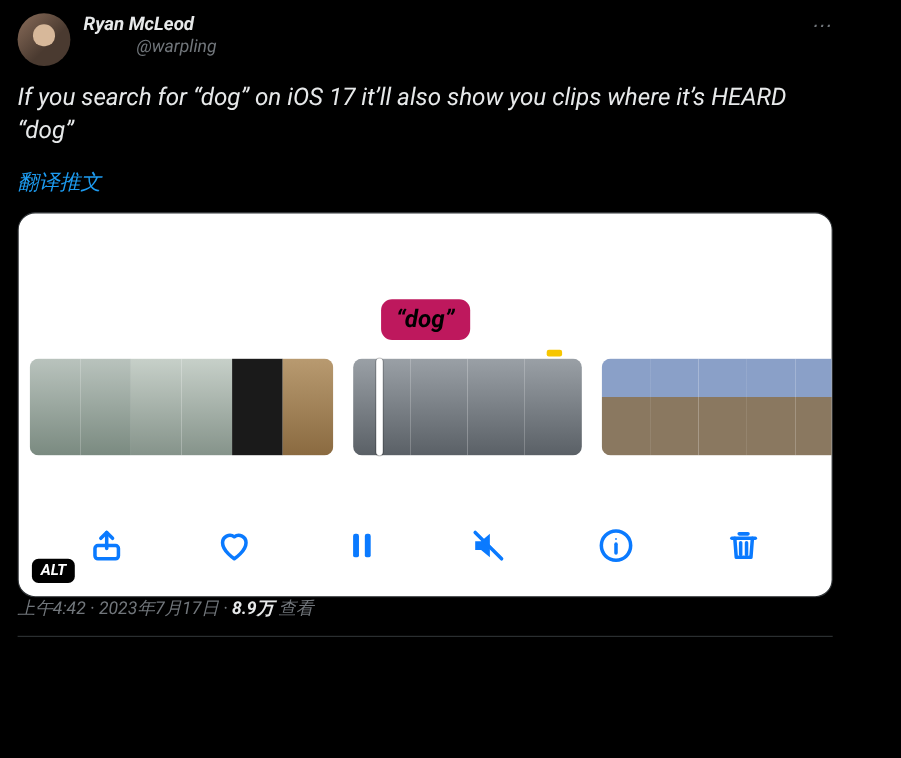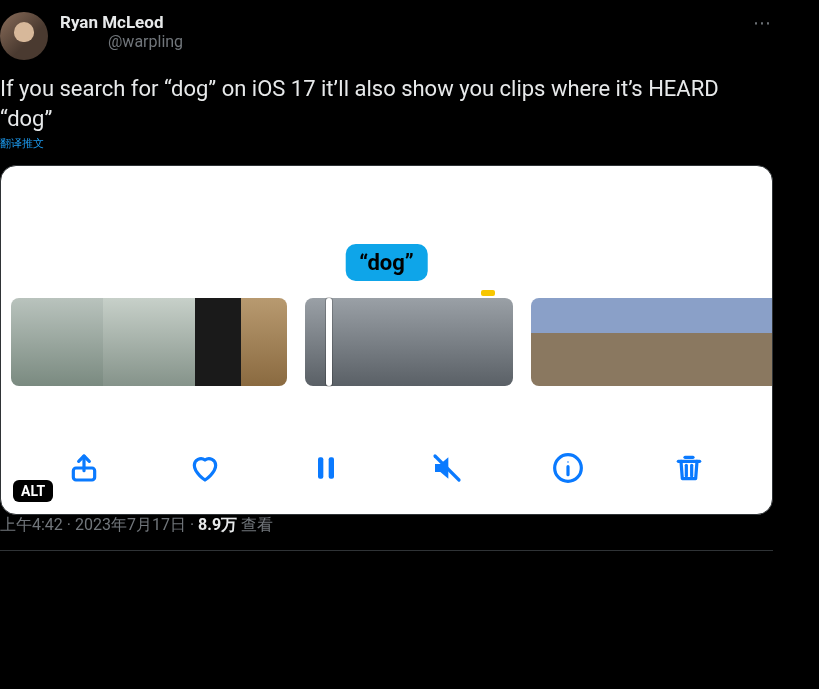--- a/index.html
+++ b/index.html
@@ -5,22 +5,23 @@
   * { box-sizing: border-box; margin: 0; padding: 0; }
   body {
     background: #000;
     font-family: -apple-system, BlinkMacSystemFont, "Segoe UI", Roboto, Helvetica, Arial, sans-serif;
     color: #e7e9ea;
     width: 819px;
     height: 689px;
     overflow: hidden;
   }
   .tweet {
-    padding: 12px 0;
+    padding: 12px 16px;
     width: 773px;
+    font-style: italic;
   }
   .header {
     display: flex;
     align-items: flex-start;
     position: relative;
   }
   .avatar {
     width: 48px;
     height: 48px;
     border-radius: 50%;
@@ -62,40 +63,40 @@
     cursor: pointer;
   }
   .body-text {
     margin-top: 14px;
     font-size: 22px;
     line-height: 1.35;
     color: #e7e9ea;
     font-weight: 400;
   }
   .translate {
-    margin-top: 3px;
+    margin-top: 20px;
     color: #1d9bf0;
-    font-size: 11px;
+    font-size: 19px;
     cursor: pointer;
   }
   .media {
     margin-top: 14px;
     border-radius: 16px;
     border: 1px solid #2f3336;
     background: #fff;
     overflow: hidden;
     position: relative;
     height: 350px;
   }
   .caption-bubble {
     position: absolute;
     left: 50%;
     transform: translateX(-50%);
     top: 78px;
-    background: #0ea5e9;
+    background: #be185d;
     color: #000;
     font-weight: 700;
     font-size: 22px;
     padding: 6px 14px;
     border-radius: 10px;
   }
   .tick {
     position: absolute;
     width: 14px; height: 6px;
     background: #f7c600;

